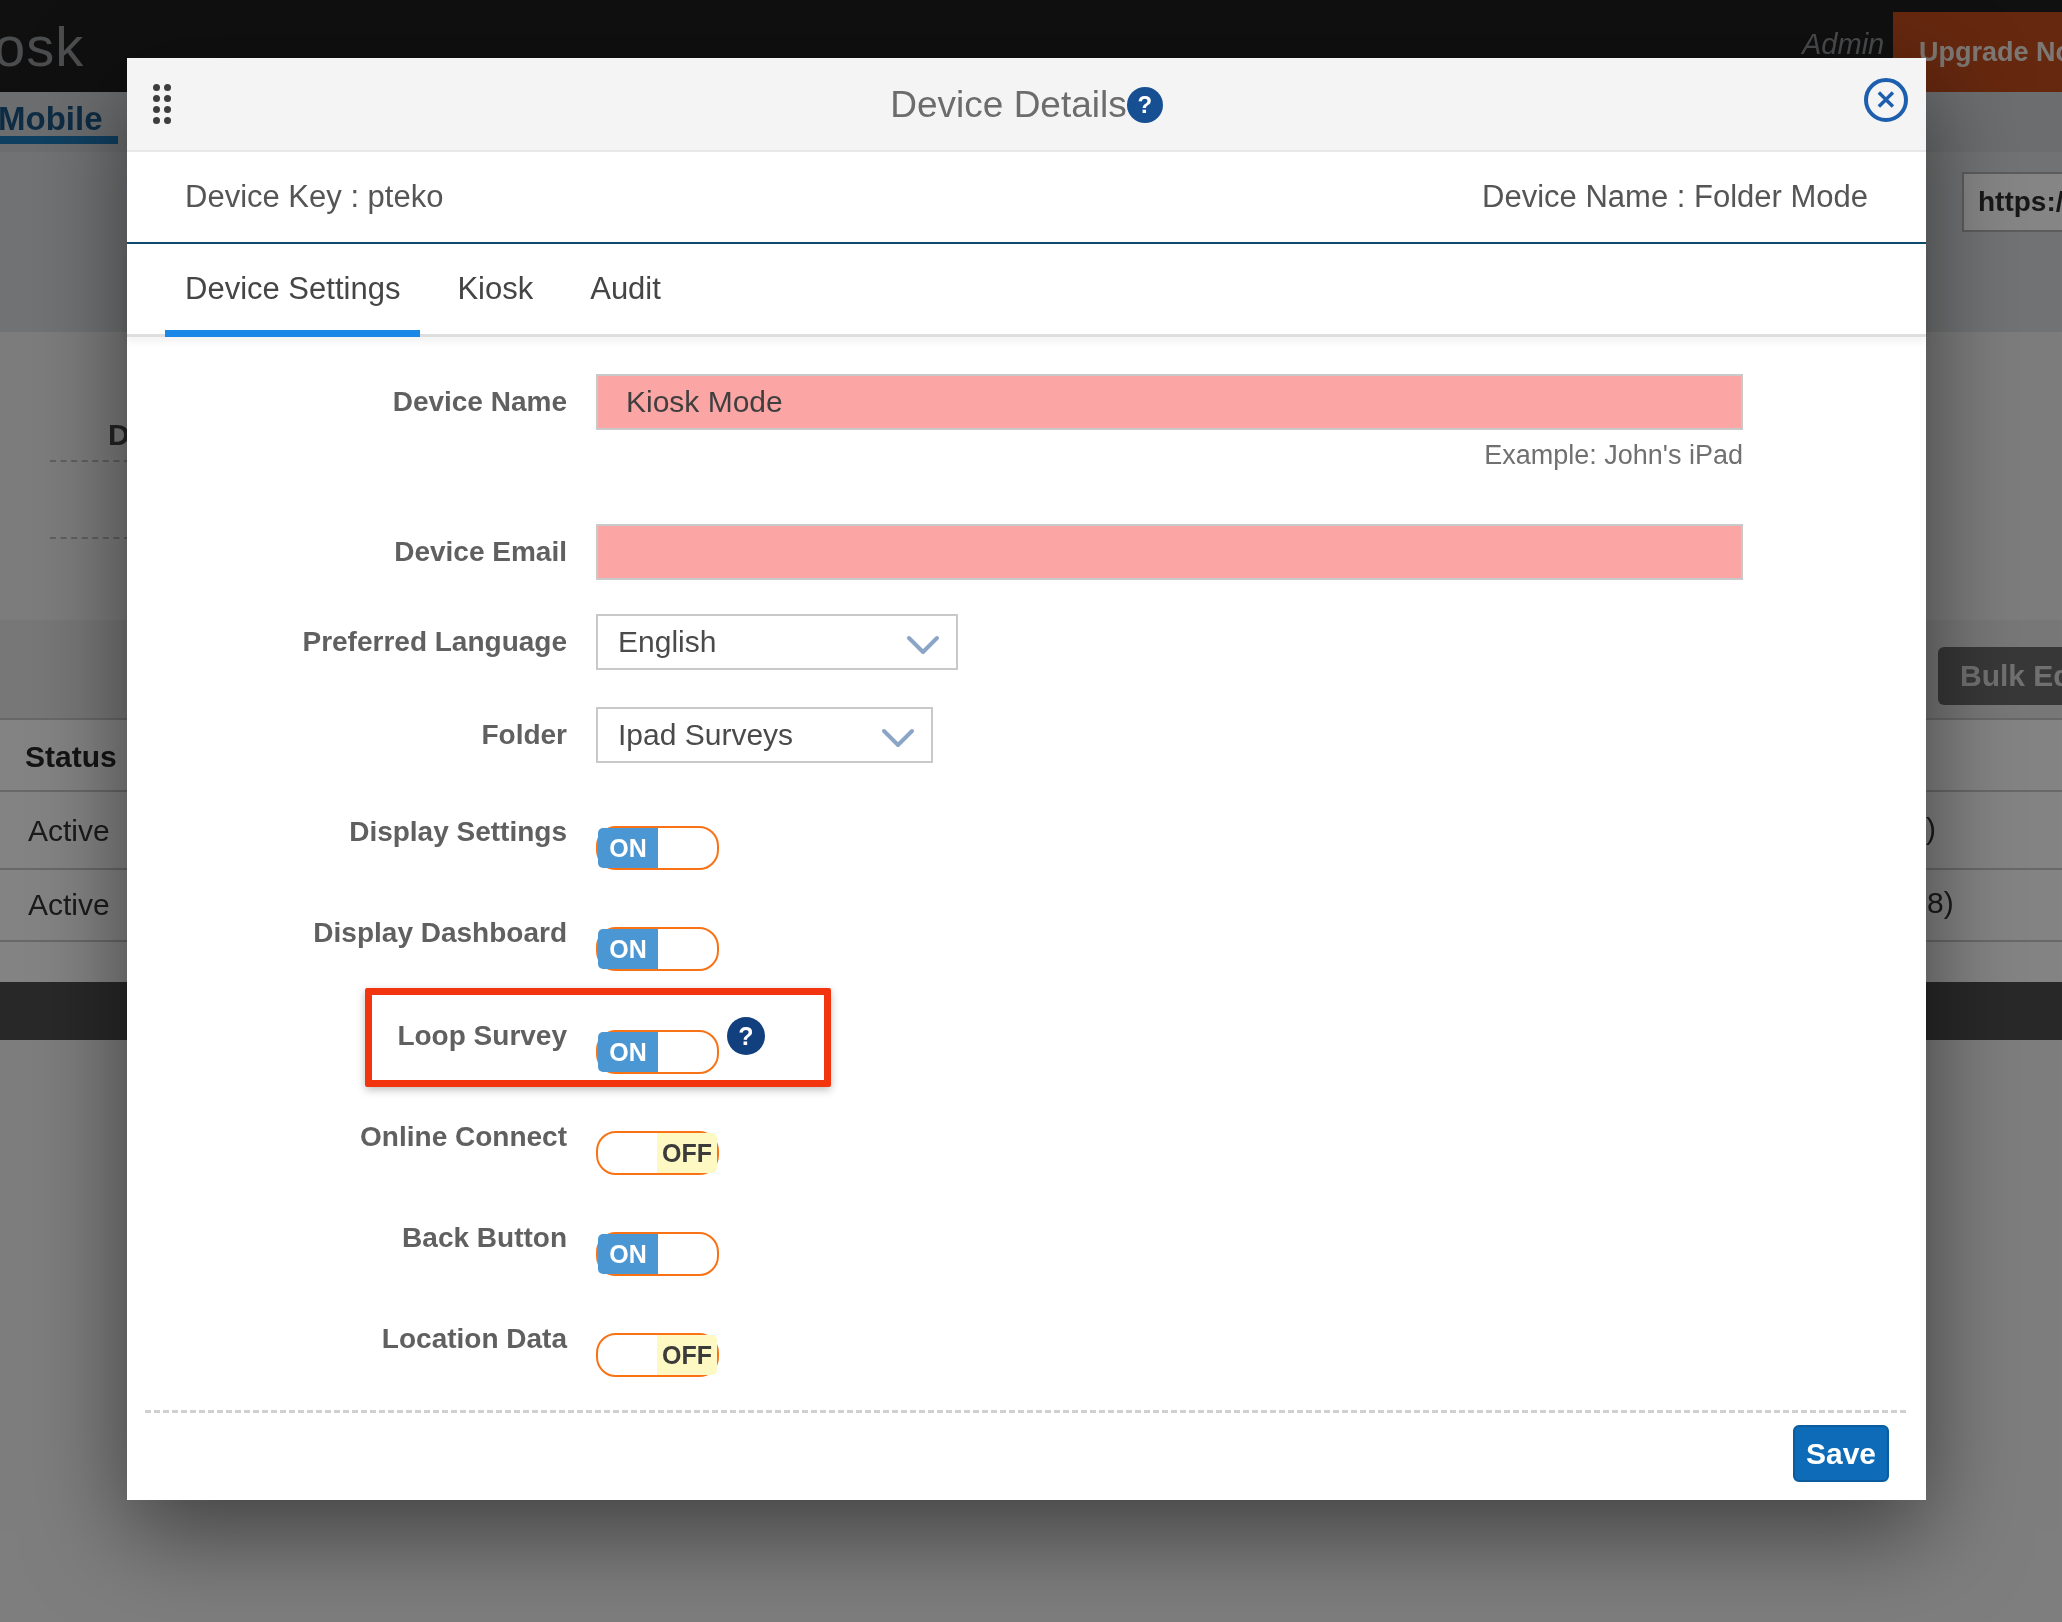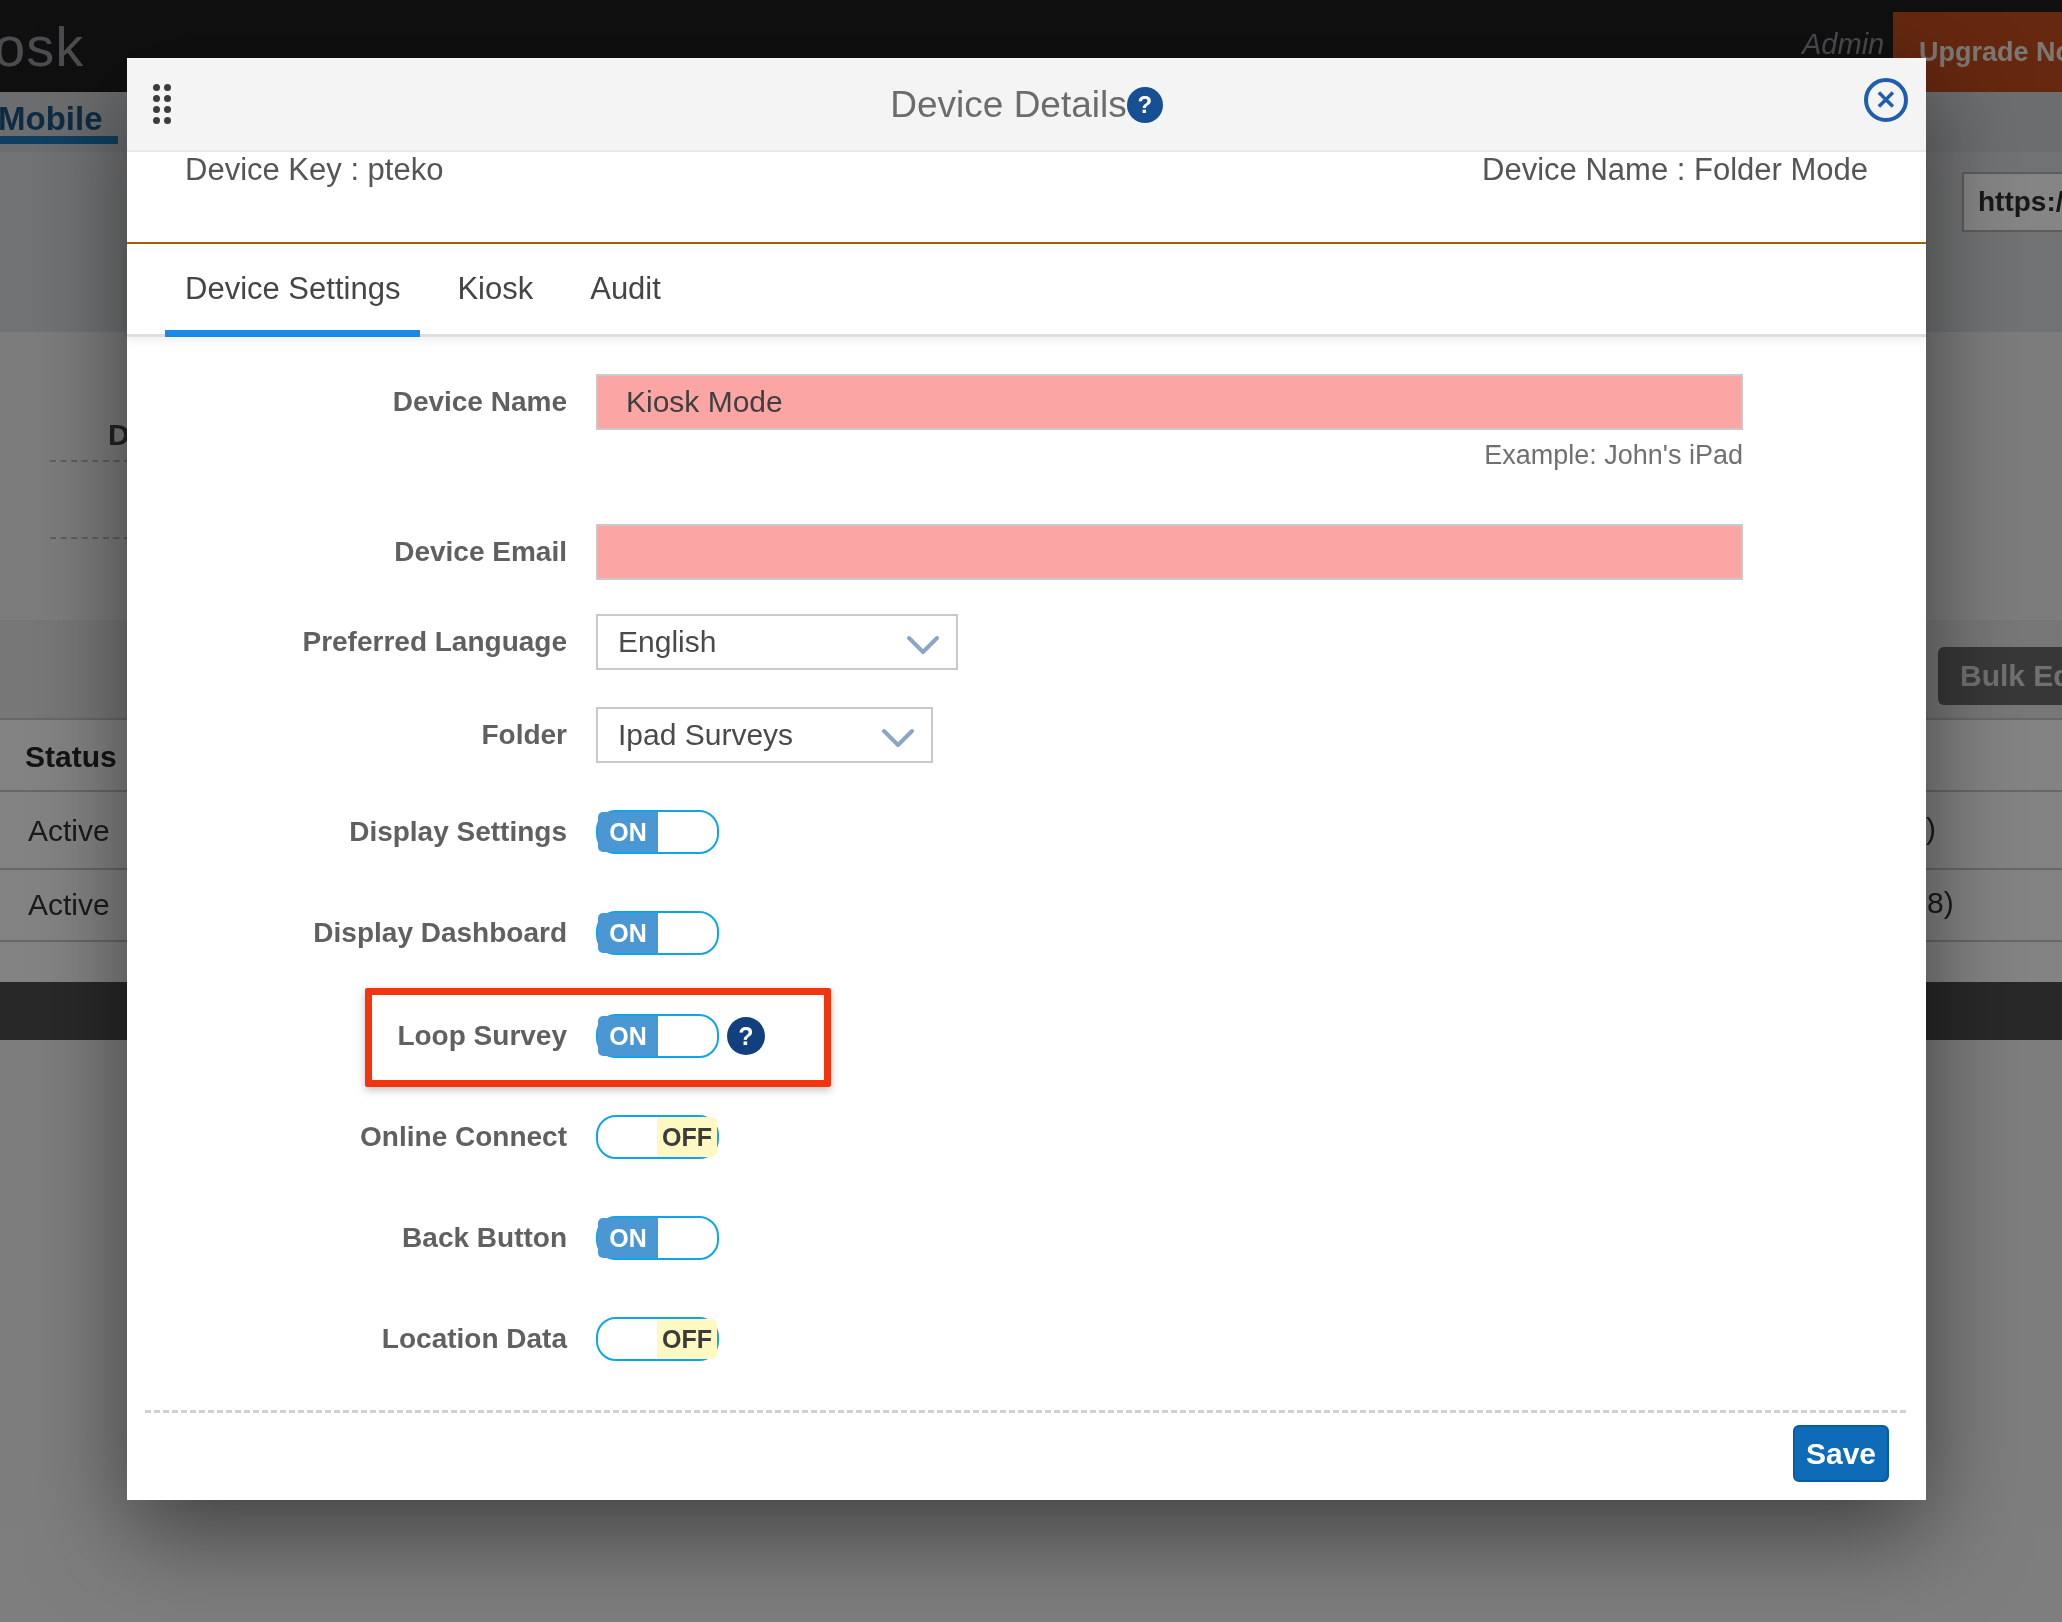--- a/index.html
+++ b/index.html
@@ -47,22 +47,22 @@
     box-shadow:0 30px 90px rgba(0,0,0,0.5);}
   .modal-header{position:absolute;left:0;top:0;width:100%;height:94px;background:#f4f4f4;border-bottom:2px solid #e8e8e8;box-sizing:border-box;}
   .drag-handle{position:absolute;left:26px;top:26px;display:grid;grid-template-columns:7px 7px;grid-auto-rows:7px;gap:4px;}
   .drag-handle span{width:7px;height:7px;border-radius:50%;background:#3d3d3d;}
   .modal-title-wrap{position:absolute;left:0;top:0;width:100%;height:94px;display:flex;align-items:center;justify-content:center;}
   .modal-title{font-size:37px;color:#6c6c6c;}
   .help-badge{width:36px;height:36px;border-radius:50%;background:#174f93;color:#fff;font-size:24px;font-weight:bold;
     display:flex;align-items:center;justify-content:center;}
   .close-btn{position:absolute;left:1737px;top:20px;width:44px;height:44px;border-radius:50%;border:4px solid #1d5fae;
     color:#1d5fae;font-size:26px;font-weight:bold;display:flex;align-items:center;justify-content:center;box-sizing:border-box;cursor:pointer;}
-  .key-row{position:absolute;left:0;top:94px;width:100%;height:92px;border-bottom:2px solid #a16207;box-sizing:border-box;
-    padding:0 58px;display:flex;justify-content:space-between;}
+  .key-row{position:absolute;left:0;top:94px;width:100%;height:92px;border-bottom:2px solid #0c4a6e;box-sizing:border-box;
+    padding:0 58px;display:flex;align-items:center;justify-content:space-between;}
   .key-text,.name-text{font-size:31px;color:#555;}
   .modal-tabs{position:absolute;left:0;top:186px;width:100%;height:93px;border-bottom:3px solid #dedede;box-sizing:border-box;
     padding-left:38px;display:flex;box-shadow:0 5px 7px rgba(0,0,0,0.05);}
   .tab{position:relative;height:100%;line-height:90px;padding:0 20px;margin-right:17px;font-size:31px;color:#454545;cursor:pointer;}
   .tab.active::after{content:"";position:absolute;left:0;right:0;bottom:-3px;height:7px;background:#1b87e6;}
   
   .form-row{position:absolute;left:0;width:100%;}
   .f-label{position:absolute;left:0;top:0;width:440px;text-align:right;font-size:28px;font-weight:bold;color:#606060;}
   .row-name{top:316px;height:56px;} .row-email{top:466px;height:56px;}
   .row-lang{top:556px;height:56px;} .row-folder{top:649px;height:56px;}
@@ -71,21 +71,21 @@
     font-family:"Liberation Sans",sans-serif;font-size:30px;color:#3f3f3f;padding:0 28px;background:#fca5a5;outline:none;}
   .helper{position:absolute;right:183px;top:382px;font-size:27px;color:#707070;}
   .select{position:absolute;left:469px;top:0;height:56px;border:2px solid #c9c9c9;box-sizing:border-box;background:#fff;
     font-size:30px;color:#4a4a4a;line-height:52px;padding-left:20px;cursor:pointer;}
   .row-lang .select{width:362px;} .row-folder .select{width:337px;}
   .chev{position:absolute;right:16px;top:18px;}
   .row-t1{top:752px;} .row-t2{top:853px;} .row-t3{top:956px;}
   .row-t4{top:1057px;padding-left:48px;} .row-t5{top:1158px;} .row-t6{top:1259px;}
   .row-t1,.row-t2,.row-t3,.row-t4,.row-t5,.row-t6{height:44px;}
   .row-t1 .f-label,.row-t2 .f-label,.row-t3 .f-label,.row-t4 .f-label,.row-t5 .f-label,.row-t6 .f-label{line-height:44px;}
-  .toggle{position:absolute;left:469px;top:0;width:123px;height:44px;border:2px solid #0ea5e9;border-radius:20px;
+  .toggle{position:absolute;left:469px;top:16px;width:123px;height:44px;border:2px solid #f97316;border-radius:20px;
     background:#fff;box-sizing:border-box;cursor:pointer;}
   .toggle .state{position:absolute;top:0;height:40px;width:60px;font-size:25px;font-weight:bold;text-align:center;line-height:40px;}
   .toggle.on .state{left:0;background:#4a97d4;color:#fff;border-radius:5px 0 0 5px;}
   .toggle.off .state{right:0;background:#fef9c3;color:#3b3b3b;border-radius:0 5px 5px 0;}
   .loop-help{position:absolute;left:600px;top:3px;width:38px;height:38px;border-radius:50%;background:#123f7e;color:#fff;
     font-size:25px;font-weight:bold;display:flex;align-items:center;justify-content:center;}
   .dashed-divider{position:absolute;left:18px;right:20px;top:1352px;border-top:3px dashed #d0d0d0;}
   .save-btn{position:absolute;left:1666px;top:1367px;width:96px;height:57px;background:#0d6bb7;border:2px solid #0a5c9e;
     border-radius:6px;color:#fff;font-size:30px;font-weight:bold;display:flex;align-items:center;justify-content:center;
     box-sizing:border-box;cursor:pointer;}

